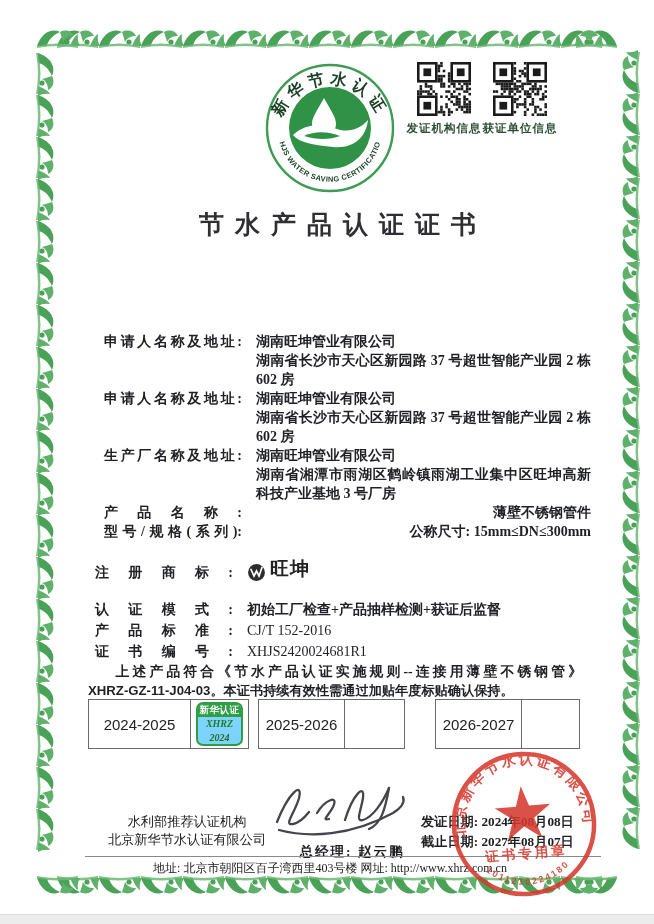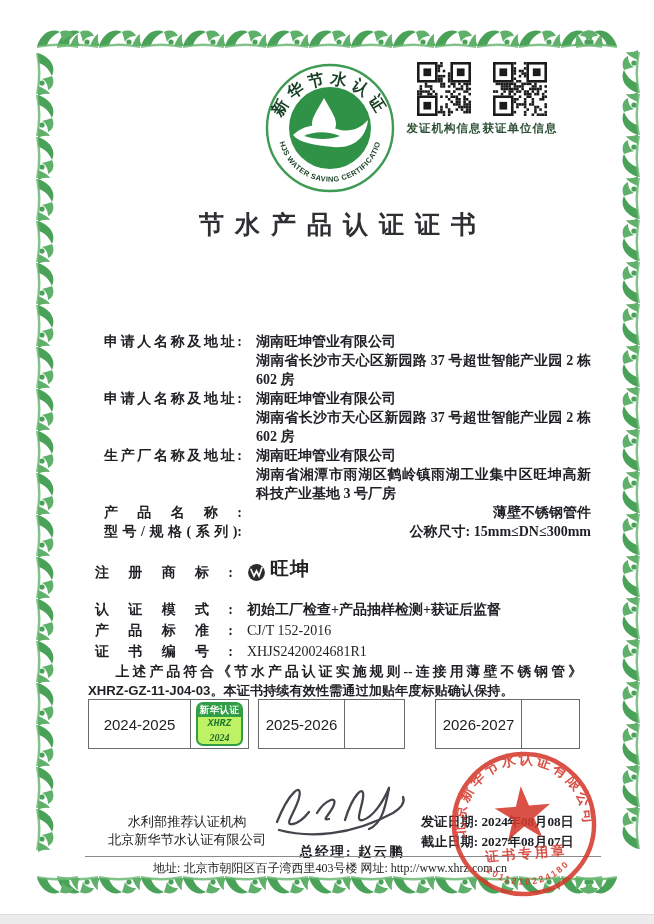--- a/index.html
+++ b/index.html
@@ -38,26 +38,26 @@
   .note .l1{text-indent:2em;text-align:justify;text-align-last:justify;}
   .note .l2{font-family:"Liberation Sans","DejaVu Sans",sans-serif;font-weight:bold;
             font-size:13.2px;}
   
   .ygroup{position:absolute;top:699px;height:50px;display:flex;}
   .ycell{border:1px solid #6a6a6a;height:50px;box-sizing:border-box;display:flex;
          align-items:center;justify-content:center;font-size:15px;color:#222;}
   .ycell.year{font-family:"Liberation Sans","DejaVu Sans",sans-serif;}
   .ycell.slot{border-left:none;}
   .sticker{width:47px;height:44px;border:2px solid #2f9e45;border-radius:7px;
-           background:#bef264;display:flex;flex-direction:column;align-items:center;
+           background:#7dd3fc;display:flex;flex-direction:column;align-items:center;
            overflow:hidden;box-sizing:border-box;}
   .sticker .s1{width:100%;background:#2f9e45;color:#fff;font-size:9.5px;font-weight:bold;
                text-align:center;line-height:13px;letter-spacing:0.5px;}
   .sticker .s2{font-size:10px;font-weight:bold;font-style:italic;color:#1f7a33;line-height:14px;
-               font-family:Liberation Mono, monospace;}
+               font-family:Liberation Serif, serif;}
   .sticker .s3{font-size:10px;font-weight:bold;font-style:italic;color:#256b2f;line-height:13px;
                font-family:"Liberation Serif",serif;}
   
   .org{position:absolute;left:92px;top:813px;width:190px;text-align:center;
        font-family:"Liberation Sans","DejaVu Sans",sans-serif;font-size:13.2px;
        font-weight:normal;color:#222;line-height:18px;}
   .manager{position:absolute;left:272px;top:843px;width:160px;text-align:center;
            font-size:13.5px;font-weight:bold;letter-spacing:2px;}
   .dates{position:absolute;left:421px;top:812px;width:185px;font-size:13.2px;font-weight:bold;
          line-height:20px;}

